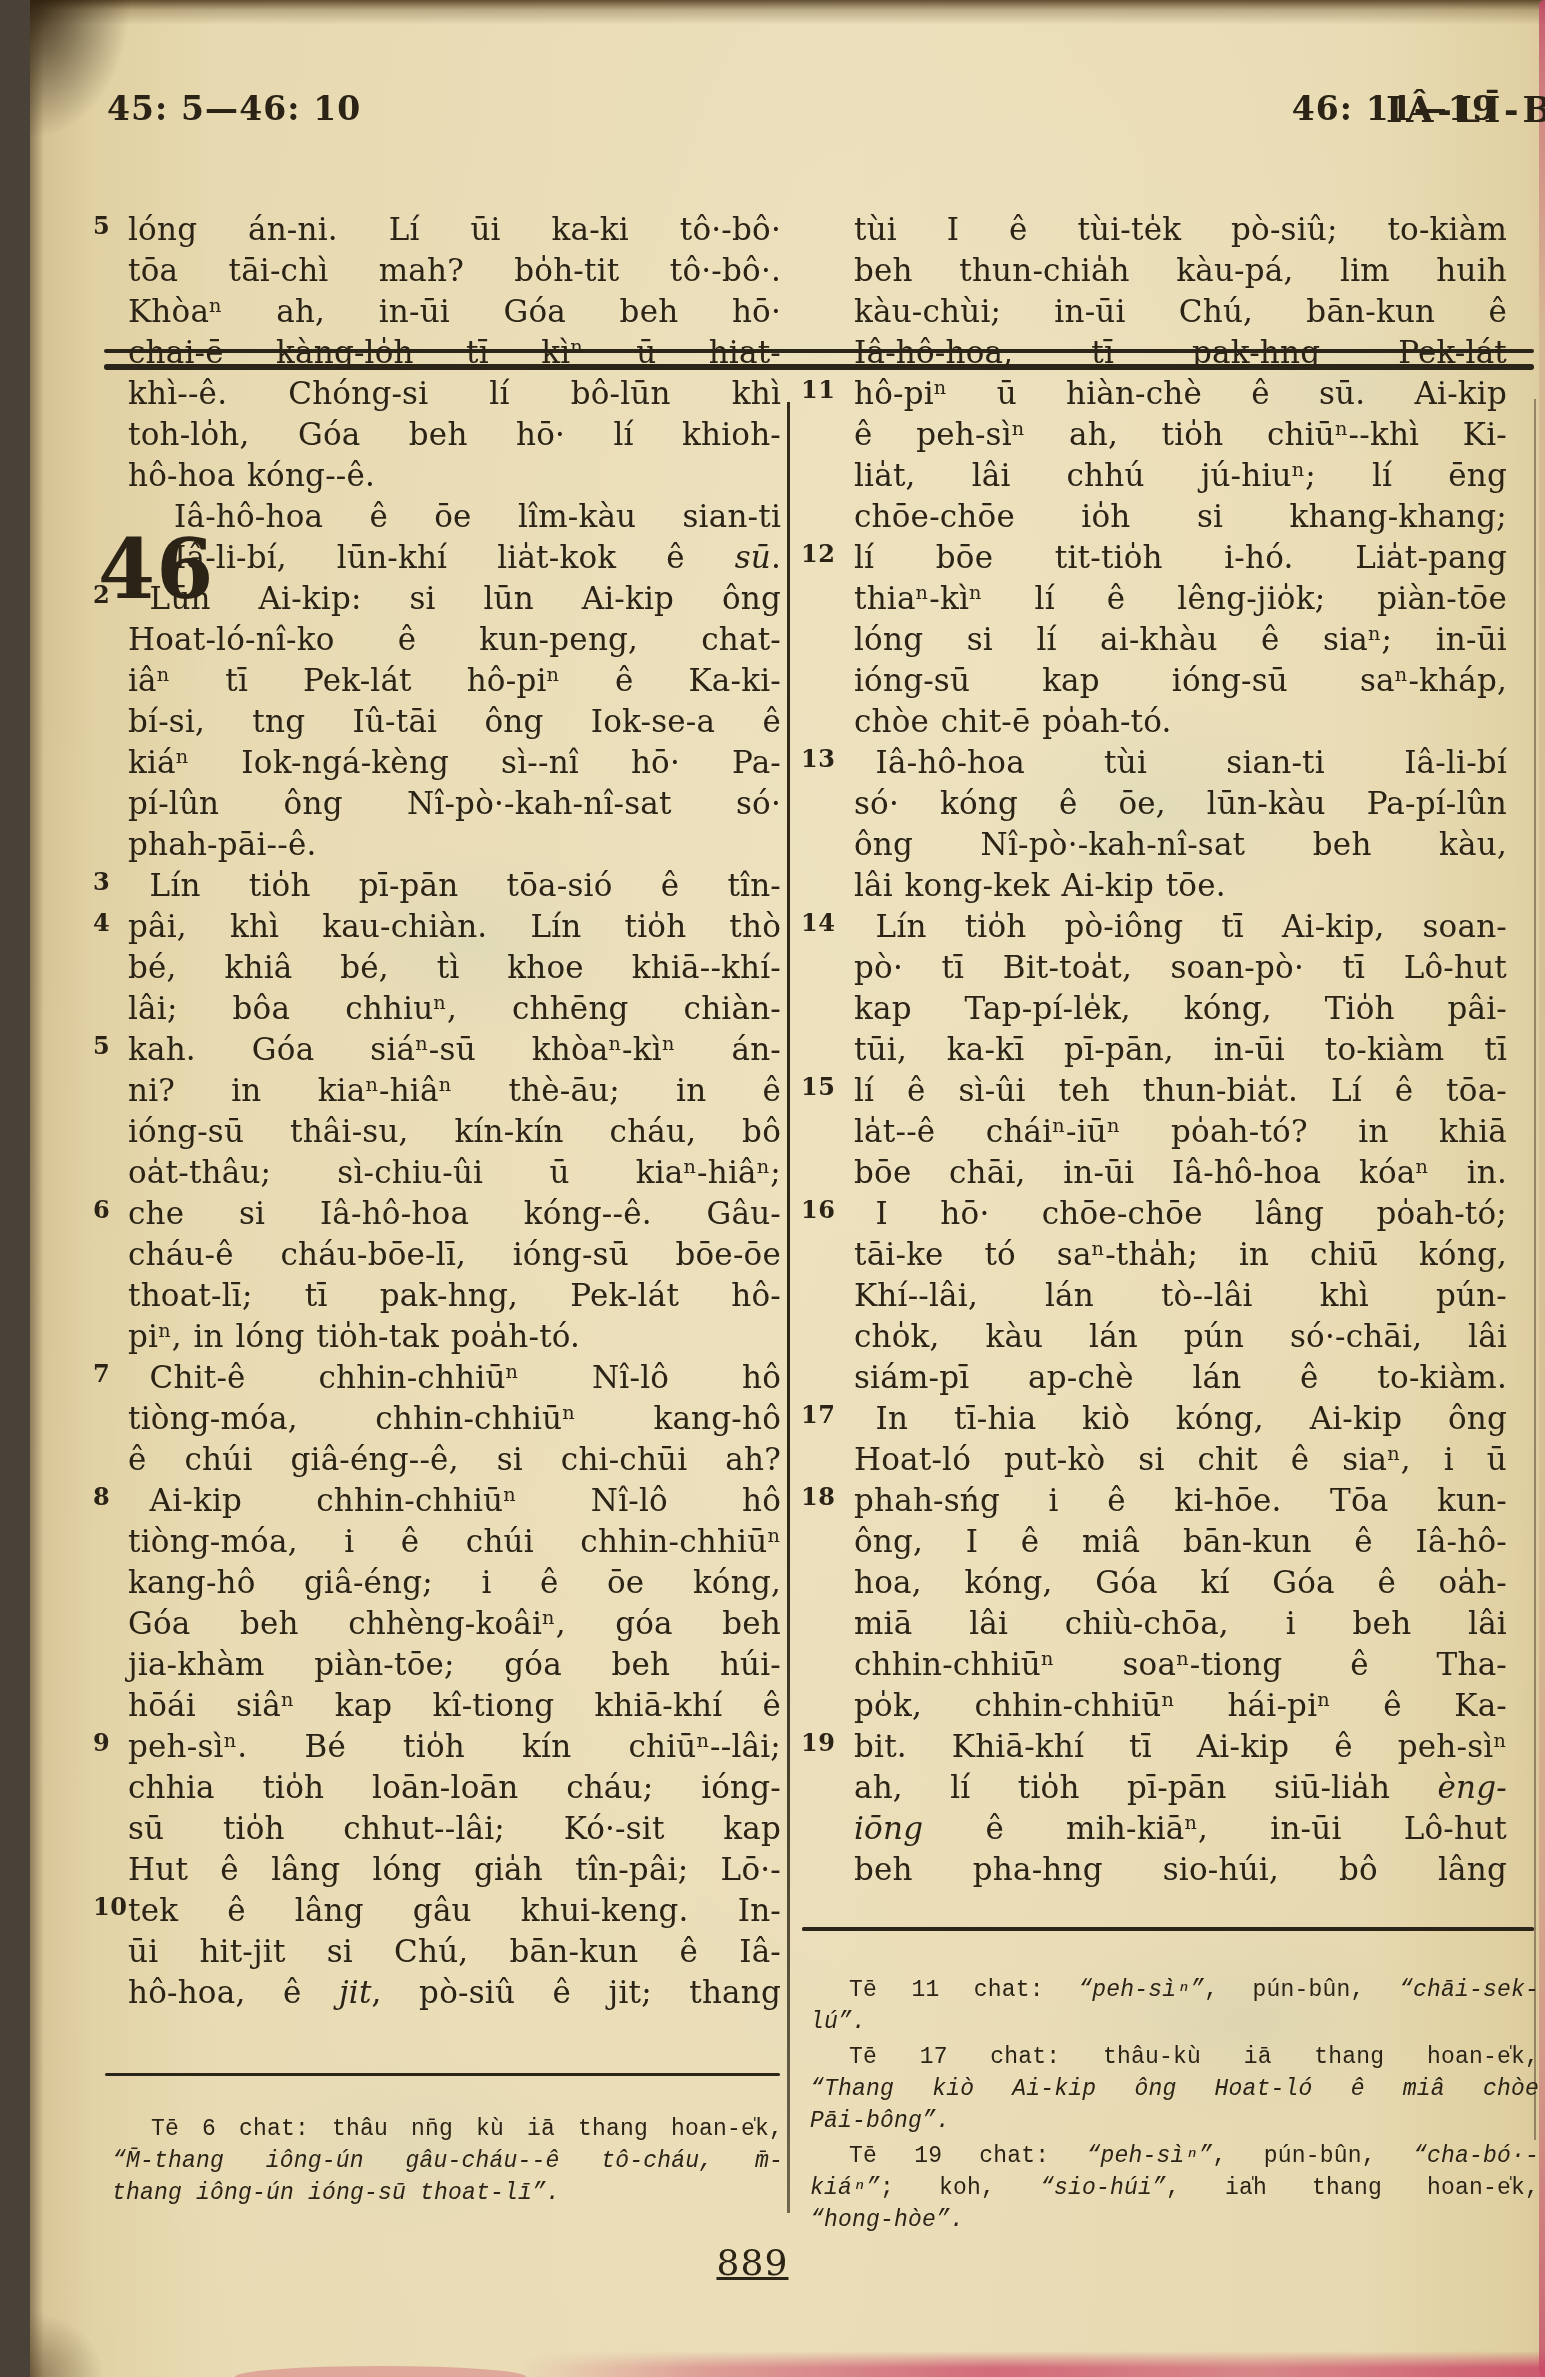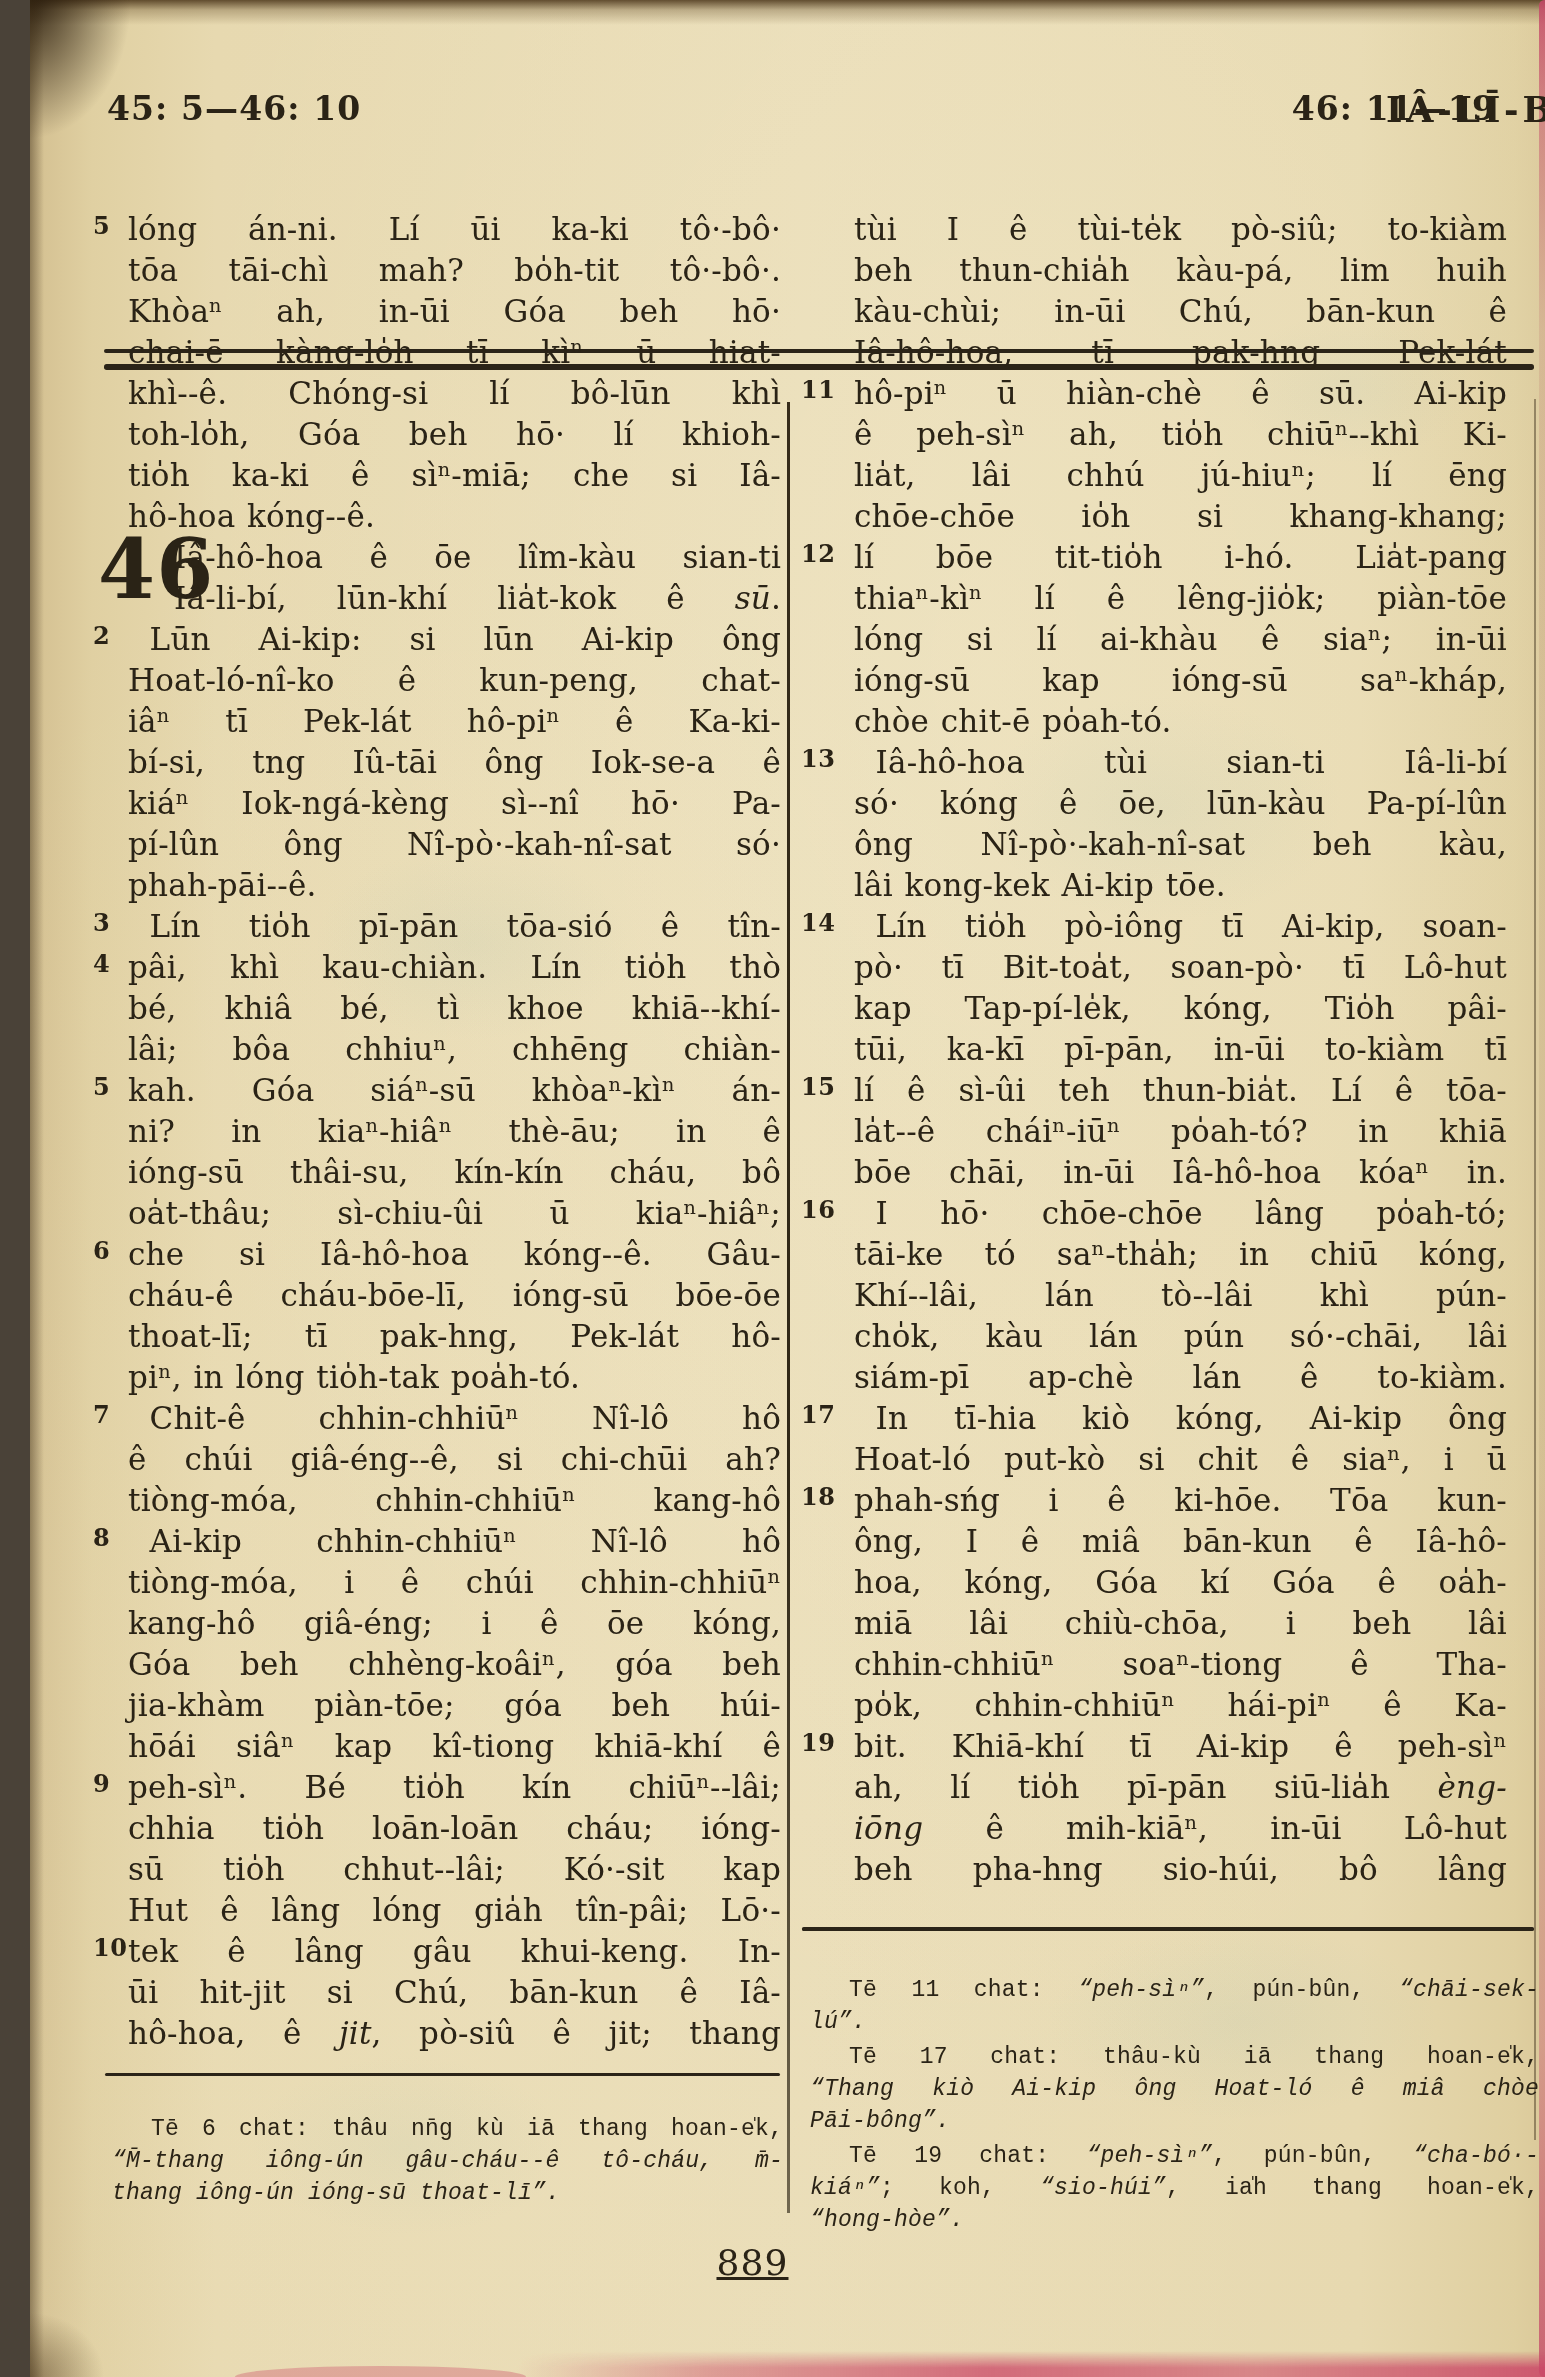--- a/index.html
+++ b/index.html
@@ -99,21 +99,20 @@
   <div class="abs" id="gutter-line"></div>
 
   <div class="col" id="col-left">
     <div id="chapter-num">46</div>
   <div class="bodyline"><span class="verse-num">5</span><span>lóng án-ni. Lí ūi ka-ki tô·-bô·</span></div>
       <div class="bodyline"><span>tōa tāi-chì mah? bo̍h-tit tô·-bô·.</span></div>
       <div class="bodyline"><span>Khòaⁿ ah, in-ūi Góa beh hō·</span></div>
       <div class="bodyline"><span>chai-ē kàng-lo̍h tī kìⁿ ū hiat-</span></div>
       <div class="bodyline"><span>khì--ê. Chóng-si lí bô-lūn khì</span></div>
       <div class="bodyline"><span>toh-lo̍h, Góa beh hō· lí khioh-</span></div>
-      <div class="bodyline"><span>tio̍h ka-ki ê sìⁿ-miā; che si Iâ-</span></div>
       <div class="bodyline lastline"><span>hô-hoa kóng--ê.</span></div>
       <div class="bodyline chlead"><span>Iâ-hô-hoa ê ōe lîm-kàu sian-ti</span></div>
       <div class="bodyline chlead"><span>Iâ-li-bí, lūn-khí lia̍t-kok ê </span><span class="it">sū</span><span>.</span></div>
       <div class="bodyline indented"><span class="verse-num">2</span><span>Lūn Ai-kip: si lūn Ai-kip ông</span></div>
       <div class="bodyline"><span>Hoat-ló-nî-ko ê kun-peng, chat-</span></div>
       <div class="bodyline"><span>iâⁿ tī Pek-lát hô-piⁿ ê Ka-ki-</span></div>
       <div class="bodyline"><span>bí-si, tng Iû-tāi ông Iok-se-a ê</span></div>
       <div class="bodyline"><span>kiáⁿ Iok-ngá-kèng sì--nî hō· Pa-</span></div>
       <div class="bodyline"><span>pí-lûn ông Nî-pò·-kah-nî-sat só·</span></div>
       <div class="bodyline lastline"><span>phah-pāi--ê.</span></div>
@@ -123,22 +122,22 @@
       <div class="bodyline"><span>lâi; bôa chhiuⁿ, chhēng chiàn-</span></div>
       <div class="bodyline"><span class="verse-num">5</span><span>kah. Góa siáⁿ-sū khòaⁿ-kìⁿ án-</span></div>
       <div class="bodyline"><span>ni? in kiaⁿ-hiâⁿ thè-āu; in ê</span></div>
       <div class="bodyline"><span>ióng-sū thâi-su, kín-kín cháu, bô</span></div>
       <div class="bodyline"><span>oa̍t-thâu; sì-chiu-ûi ū kiaⁿ-hiâⁿ;</span></div>
       <div class="bodyline"><span class="verse-num">6</span><span>che si Iâ-hô-hoa kóng--ê. Gâu-</span></div>
       <div class="bodyline"><span>cháu-ê cháu-bōe-lī, ióng-sū bōe-ōe</span></div>
       <div class="bodyline"><span>thoat-lī; tī pak-hng, Pek-lát hô-</span></div>
       <div class="bodyline lastline"><span>piⁿ, in lóng tio̍h-tak poa̍h-tó.</span></div>
       <div class="bodyline indented"><span class="verse-num">7</span><span>Chit-ê chhin-chhiūⁿ Nî-lô hô</span></div>
+      <div class="bodyline"><span>tiòng-móa, chhin-chhiūⁿ kang-hô</span></div>
       <div class="bodyline"><span>ê chúi giâ-éng--ê, si chi-chūi ah?</span></div>
-      <div class="bodyline"><span>tiòng-móa, chhin-chhiūⁿ kang-hô</span></div>
       <div class="bodyline indented"><span class="verse-num">8</span><span>Ai-kip chhin-chhiūⁿ Nî-lô hô</span></div>
       <div class="bodyline"><span>tiòng-móa, i ê chúi chhin-chhiūⁿ</span></div>
       <div class="bodyline"><span>kang-hô giâ-éng; i ê ōe kóng,</span></div>
       <div class="bodyline"><span>Góa beh chhèng-koâiⁿ, góa beh</span></div>
       <div class="bodyline"><span>jia-khàm piàn-tōe; góa beh húi-</span></div>
       <div class="bodyline"><span>hōái siâⁿ kap kî-tiong khiā-khí ê</span></div>
       <div class="bodyline"><span class="verse-num">9</span><span>peh-sìⁿ. Bé tio̍h kín chiūⁿ--lâi;</span></div>
       <div class="bodyline"><span>chhia tio̍h loān-loān cháu; ióng-</span></div>
       <div class="bodyline"><span>sū tio̍h chhut--lâi; Kó·-sit kap</span></div>
       <div class="bodyline"><span>Hut ê lâng lóng gia̍h tîn-pâi; Lō·-</span></div>

